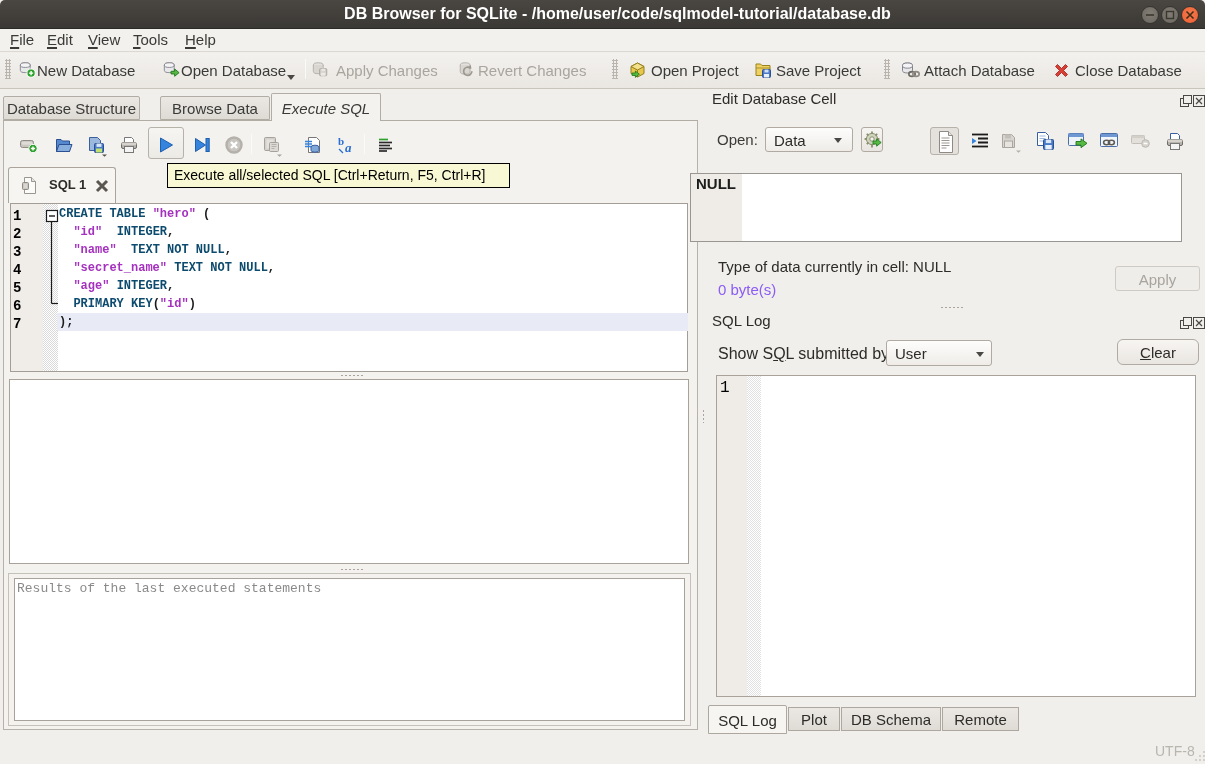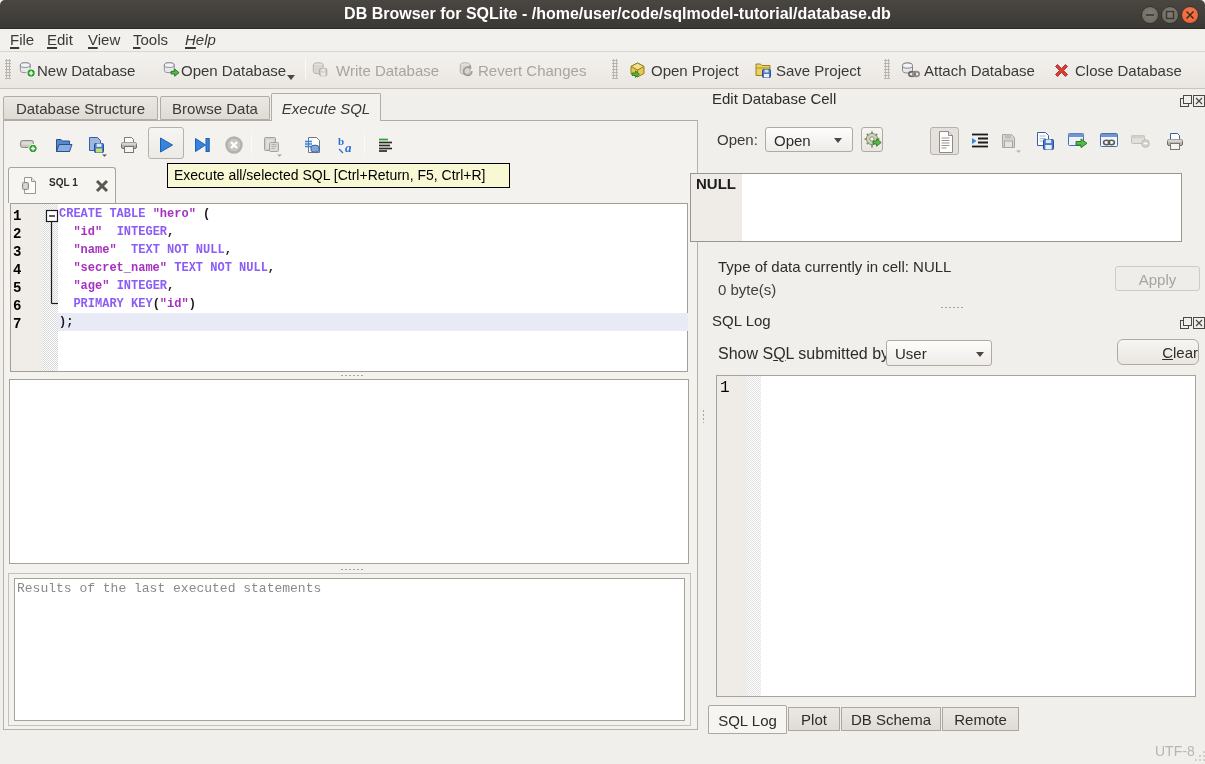--- a/index.html
+++ b/index.html
@@ -26,50 +26,50 @@
 .mtab{top:96px;height:24px;background:linear-gradient(#ebe8e4,#dedad4);border:1px solid #b1aca4;font-size:15px;color:#3a3a38;text-align:center;border-radius:2px 2px 0 0;padding-top:3px;}
 #mtab3{top:93px;height:28px;background:#f4f2ef;border-bottom:none;padding-top:6px;font-size:15px;}
 #tabline{left:3px;top:120px;width:695px;height:1px;background:#b1aca4;}
 
 #page{left:3px;top:121px;width:695px;height:609px;background:#f4f2ef;border:1px solid #b6b1a9;border-top:none;}
 
 .sicon{top:135px;width:18px;height:18px;}
 #playbox{left:148px;top:127px;width:36px;height:32px;border:1px solid #b6b1a9;border-radius:3px;background:linear-gradient(#f7f5f2,#eceae5);}
 
 #sqltab{left:8px;top:167px;width:108px;height:36px;background:#f6f5f2;border:1px solid #aaa49c;border-bottom:none;border-radius:3px 3px 0 0;}
-#sqltabtext{left:40px;top:9px;font-size:10px;font-weight:bold;color:#2e2c29;}
+#sqltabtext{left:40px;top:9px;font-size:13px;font-weight:bold;color:#2e2c29;}
 
 #editor{left:10px;top:203px;width:678px;height:169px;background:#fff;border:1px solid #a39d95;}
 #gutter{left:0;top:0;width:32px;height:167px;background:#f0ede9;}
 #foldm{left:32px;top:0;width:15px;height:167px;background-color:#fff;background-image:conic-gradient(#d9d9d9 25%,#fff 25% 50%,#d9d9d9 50% 75%,#fff 75%);background-size:2px 2px;}
 .lnum{left:2px;width:28px;text-align:left;font-family:"Liberation Mono",monospace;font-size:14px;line-height:18px;font-weight:bold;color:#000;}
 .cline{font-family:"Liberation Mono",monospace;font-size:12px;line-height:18px;font-weight:bold;white-space:pre;color:#1a1a1a;}
-.kw{color:#8b5cf6;}
+.kw{color:#0c4a6e;}
 .str{color:#a531be;font-weight:bold;}
 #curline{left:46px;top:109px;width:631px;height:18px;background:#e8eaf6;}
 
 #midpanel{left:9px;top:379px;width:680px;height:185px;background:#fff;border:1px solid #a8a29b;}
 #resframe{left:8px;top:573px;width:683px;height:153px;border:1px solid #c5c0b8;background:#f4f2ef;}
 #resbox{left:14px;top:578px;width:671px;height:143px;background:#fff;border:1px solid #a8a29b;}
 #restext{left:17px;top:581px;font-family:Liberation Mono, monospace;font-size:13px;color:#8a8a8a;}
 
 .dockhead{font-size:15px;color:#2e2c29;}
 #modelabel{left:717px;top:131px;font-size:15px;color:#3a3a38;}
 .combo{border:1px solid #b0aaa2;border-radius:3px;background:linear-gradient(#fdfdfc,#efece8);font-size:15px;color:#2e2c29;}
 .arrow{position:absolute;width:0;height:0;border-left:4px solid transparent;border-right:4px solid transparent;border-top:5px solid #4a4844;}
 #nullbox{left:690px;top:173px;width:492px;height:69px;background:#fff;border:1px solid #999590;}
 #nullgut{left:0;top:0;width:51px;height:67px;background:#efece7;}
 #nulltext{left:5px;top:1px;font-size:15px;font-weight:bold;color:#1c1c1c;}
 #typeinfo{left:718px;top:258px;font-size:15px;color:#2e2c29;}
-#bytes{left:718px;top:281px;font-size:15px;color:#404040;}
+#bytes{left:718px;top:281px;font-size:15px;color:#8b5cf6;}
 #applybtn{left:1115px;top:266px;width:85px;height:25px;border:1px solid #cfcbc4;border-radius:3px;background:#efede9;color:#a8a49e;font-size:15px;text-align:center;padding-top:4px;}
 #sqlloghead{left:712px;top:312px;}
 #showlabel{left:718px;top:345px;font-size:16px;color:#2e2c29;}
 #usercombo{left:886px;top:340px;width:106px;height:26px;}
-#clearbtn{left:1117px;top:339px;width:82px;height:26px;border:1px solid #b0aaa2;border-radius:6px;background:linear-gradient(#f7f5f2,#e9e6e1);color:#2e2c29;font-size:15px;text-align:right;padding-top:4px;}
+#clearbtn{left:1117px;top:339px;width:82px;height:26px;border:1px solid #b0aaa2;border-radius:6px;background:linear-gradient(#f7f5f2,#e9e6e1);color:#2e2c29;font-size:15px;text-align:center;padding-top:4px;}
 #logbox{left:716px;top:375px;width:480px;height:322px;background:#fff;border:1px solid #a8a29b;}
 #lognum{left:3px;top:4px;font-family:"Liberation Mono",monospace;font-size:16px;line-height:16px;color:#000;}
 #lognummargin{left:0;top:0;width:30px;height:320px;background:#efece8;}
 #loghatch{left:30px;top:0;width:14px;height:320px;background-color:#fff;background-image:conic-gradient(#e0e0e0 25%,#fff 25% 50%,#e0e0e0 50% 75%,#fff 75%);background-size:2px 2px;}
 
 .btab{top:707px;height:24px;background:linear-gradient(#ebe8e4,#dfdcd6);border:1px solid #ada79f;font-size:15px;color:#2e2c29;text-align:center;padding-top:3px;}
 #btab1{top:705px;height:29px;background:#f6f5f2;border-radius:2px 2px 0 0;padding-top:6px;}
 #statustext{left:1155px;top:743px;font-size:14px;color:#b9b5af;}
 
 .hdots{height:3px;background-image:radial-gradient(circle,#aaa49c 1px,transparent 1.1px);background-size:4px 3px;background-repeat:repeat-x;}
@@ -95,21 +95,21 @@
     <svg width="16" height="16" style="position:absolute;left:0;top:0">
         <path d="M4.5 4.5 L11.5 11.5 M11.5 4.5 L4.5 11.5" stroke="#402e14" stroke-width="1.6"></path>
       </svg>
   </div>
 
   <div class="abs" id="menubar"></div>
   <div class="abs menuitem" style="left:10px;"><u>F</u>ile</div>
   <div class="abs menuitem" style="left:47px;"><u>E</u>dit</div>
   <div class="abs menuitem" style="left:88px;"><u>V</u>iew</div>
   <div class="abs menuitem" style="left:133px;"><u>T</u>ools</div>
-  <div class="abs menuitem" style="left:185px;font-style:italic;"><u>H</u>elp</div>
+  <div class="abs menuitem" style="left:185px;"><u>H</u>elp</div>
 
   <div class="abs" id="toolbar"></div>
   <div class="abs tbgrip" style="left:5px;"></div>
   <div class="abs tbitem" style="left:21px;">
       <span class="tbicon" id="ic-newdb" style="left:-2px"><svg width="17" height="17" viewBox="0 0 19 19">
           <ellipse cx="7.0" cy="4.6" rx="5.5" ry="2.6" fill="#f4f4f6" stroke="#83838d" stroke-width="1"></ellipse>
           <path d="M1.5 4.6 v5.8 a5.5 2.6 0 0 0 11 0 v-5.8" fill="#e9e9ec" stroke="#83838d" stroke-width="1"></path>
           <ellipse cx="7.0" cy="4.6" rx="5.5" ry="2.6" fill="#f4f4f6" stroke="#83838d" stroke-width="1"></ellipse>
 <circle cx="13.5" cy="13.5" r="4.6" fill="#2ea12e" stroke="#fff" stroke-width="1"></circle>
 <path d="M13.5 11.2 v4.6 M11.2 13.5 h4.6" stroke="#fff" stroke-width="1.5"></path>
@@ -128,21 +128,21 @@
   <div class="abs" style="left:287px;top:75px;width:0;height:0;border-left:4px solid transparent;border-right:4px solid transparent;border-top:5px solid #4a4844;"></div>
   <div class="abs tbsep" style="left:305px;"></div>
   <div class="abs tbitem dis" style="left:312px;">
       <span class="tbicon" id="ic-write"><svg width="17" height="17" viewBox="0 0 19 19">
 <ellipse cx="7" cy="4.6" rx="5.5" ry="2.6" fill="#e3e1dd" stroke="#b0aca5"></ellipse>
 <path d="M1.5 4.6 v7 a5.5 2.6 0 0 0 11 0 v-7" fill="#d9d6d1" stroke="#b0aca5"></path>
 <rect x="8.5" y="8.5" width="8" height="8" rx="1" fill="#d2cfc9" stroke="#a9a49d"></rect>
 <rect x="10.5" y="8.5" width="4" height="3" fill="#e8e6e2"></rect>
 <rect x="10" y="13" width="5" height="3.5" fill="#eceae6"></rect>
         </svg></span>
-      <span class="tblabel" style="left:24px">Write Database</span>
+      <span class="tblabel" style="left:24px">Apply Changes</span>
     </div>
   <div class="abs tbitem dis" style="left:458px;">
       <span class="tbicon" id="ic-revert"><svg width="17" height="17" viewBox="0 0 19 19">
 <ellipse cx="8" cy="4.6" rx="5.5" ry="2.6" fill="#e3e1dd" stroke="#b0aca5"></ellipse>
 <path d="M2.5 4.6 v7.5 a5.5 2.6 0 0 0 11 0 v-7.5" fill="#d9d6d1" stroke="#b0aca5"></path>
 <path d="M15.5 11.5 a4.6 4.6 0 1 1 -1.7 -3.6" fill="none" stroke="#9b978f" stroke-width="1.9"></path>
 <path d="M14.2 4.5 l0.9 4.2 -4.2 -0.9 z" fill="#9b978f"></path>
         </svg></span>
       <span class="tblabel" style="left:20px">Revert Changes</span>
     </div>
@@ -177,21 +177,21 @@
         </svg></span>
       <span class="tblabel" style="left:23px">Attach Database</span>
     </div>
   <div class="abs tbitem" style="left:1052px;">
       <span class="tbicon" id="ic-closedb"><svg width="19" height="19" viewBox="0 0 19 19">
 <path d="M3.5 5.5 L5.5 3.5 L9.5 7.5 L13.5 3.5 L15.5 5.5 L11.5 9.5 L15.5 13.5 L13.5 15.5 L9.5 11.5 L5.5 15.5 L3.5 13.5 L7.5 9.5 Z" fill="#d93f34" stroke="#9c2018" stroke-width="0.8"></path>
         </svg></span>
       <span class="tblabel" style="left:23px">Close Database</span>
     </div>
 
-  <div class="abs mtab" style="left:3px;width:155px;">Database Structure</div>
+  <div class="abs mtab" style="left:3px;width:137px;">Database Structure</div>
   <div class="abs mtab" style="left:160px;width:110px;">Browse Data</div>
   <div class="abs" id="tabline"></div>
   <div class="abs mtab" id="mtab3" style="left:271px;width:110px;font-style:italic;">Execute SQL</div>
 
   <div class="abs" id="page"></div>
 
   <div class="abs" id="playbox"></div>
   <div class="abs sicon" style="left:19px;" id="si-new"><svg width="20" height="20" viewBox="0 0 20 20">
 <rect x="1.5" y="5.5" width="13" height="7" rx="2" fill="#c9c5bf" stroke="#8f8b84"></rect>
 <rect x="2.8" y="6.8" width="10.4" height="3" rx="1.5" fill="#dedbd6"></rect>
@@ -309,21 +309,21 @@
   <svg class="abs" style="left:1180px;top:95px;" width="12" height="12">
       <rect x="0.5" y="3.5" width="8" height="8" fill="none" stroke="#4a4844"></rect>
       <rect x="3.5" y="0.5" width="8" height="8" fill="#f1efeb" stroke="#4a4844"></rect>
     </svg>
   <svg class="abs" style="left:1193px;top:95px;" width="12" height="12">
       <rect x="0.5" y="0.5" width="11" height="11" fill="none" stroke="#4a4844"></rect>
       <path d="M3 3 L9 9 M9 3 L3 9" stroke="#4a4844" stroke-width="1.2"></path>
     </svg>
   <div class="abs" id="modelabel">Open:</div>
   <div class="abs combo" style="left:765px;top:127px;width:88px;height:25px;">
-      <span style="position:absolute;left:8px;top:4px;">Open</span>
+      <span style="position:absolute;left:8px;top:4px;">Data</span>
       <span class="arrow" style="right:10px;top:10px;"></span>
     </div>
   <div class="abs" style="left:861px;top:127px;width:22px;height:25px;border:1px solid #b0aaa2;border-radius:3px;background:linear-gradient(#f7f5f2,#e9e6e1);" id="ic-import"><svg width="22" height="23" viewBox="0 0 22 23">
 <circle cx="10" cy="11" r="5.6" fill="#cfd3bd" stroke="#8a9070"></circle>
 <circle cx="10" cy="11" r="2.2" fill="#f3f4ec" stroke="#8a9070"></circle>
 <path d="M10 3.6 v2.4 M10 17 v2.4 M2.6 11 h2.4 M15 11 h2.4 M4.8 5.8 l1.7 1.7 M13.5 14.5 l1.7 1.7 M15.2 5.8 L13.5 7.5 M6.5 14.5 l-1.7 1.7" stroke="#8a9070" stroke-width="1.8"></path>
 <path d="M11 13 h3.6 v-2.2 l4.6 3.7 -4.6 3.7 v-2.2 h-3.6 z" fill="#57b944" stroke="#1d7519" stroke-width="0.8"></path>
       </svg></div>
   <div class="abs" style="left:930px;top:127px;width:29px;height:28px;border:1px solid #b6b1a9;border-radius:3px;background:#e4e1dc;" id="ic-doc"><svg width="29" height="28" viewBox="0 0 29 28">
         <g transform="translate(7,3)">

